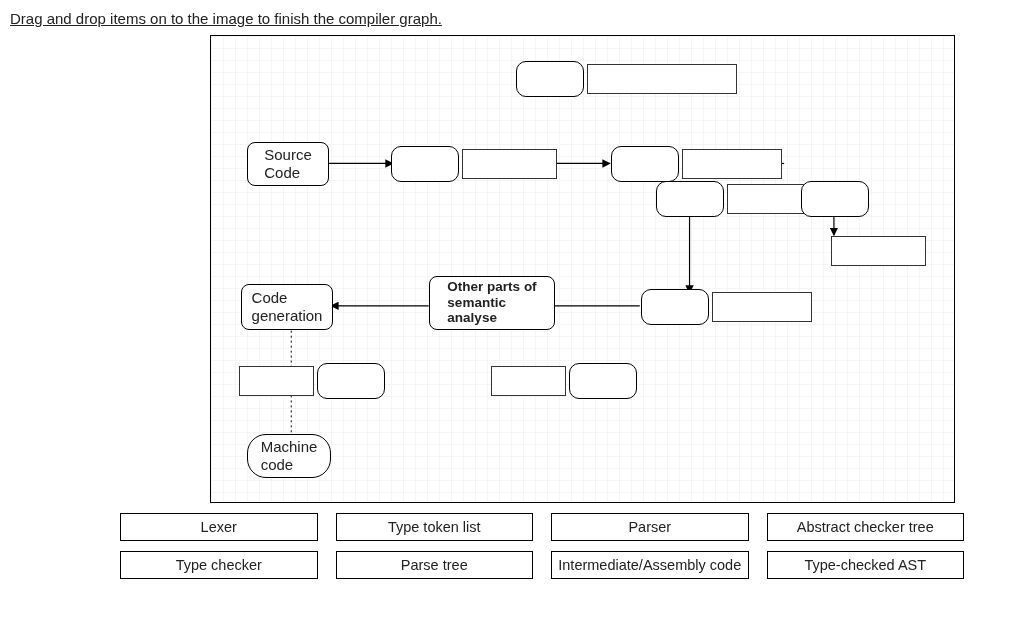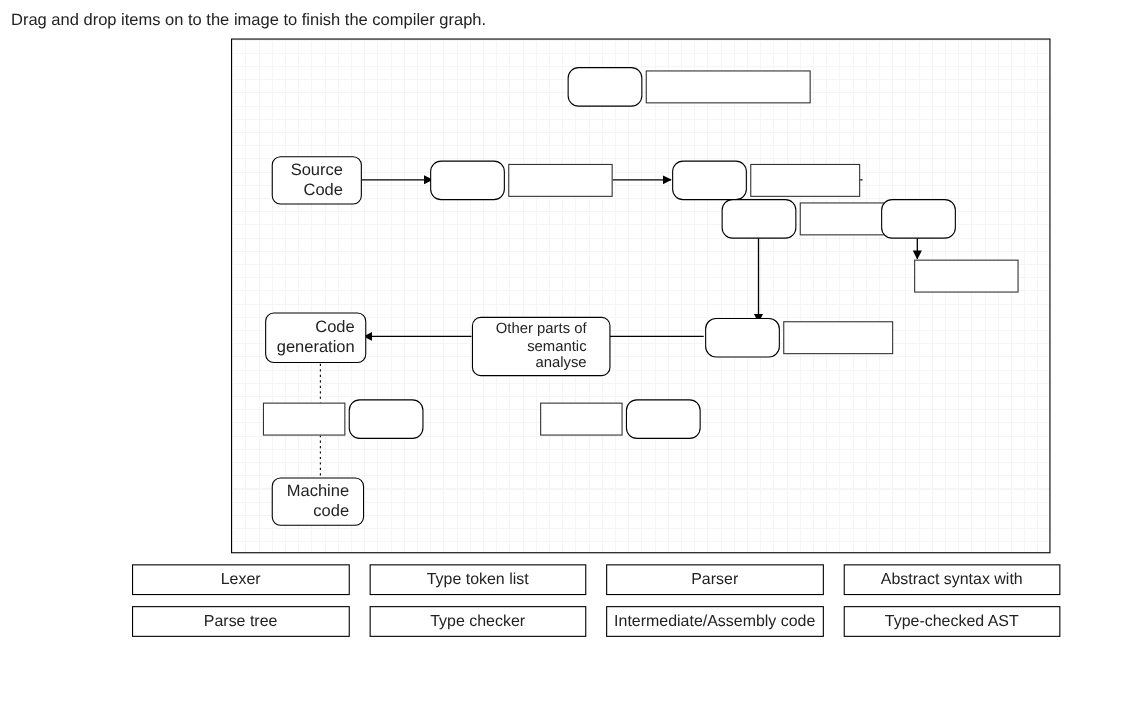--- a/index.html
+++ b/index.html
@@ -6,41 +6,41 @@
   body {
     margin: 0;
     padding: 8px 10px;
     font-family: Arial, Helvetica, sans-serif;
     font-size: 15px;
     color: #222;
     background: #fff;
     width: 1024px;
   }
   .instructions { line-height: 1.5; margin-bottom: 4px; }
-  .instructions p { margin: 0 0 2px 0; }
+  .instructions p { margin: 0 0 2px 0; text-decoration: underline; }
 
   .board-wrap {
     margin-left: 200px;
     border: 1.5px solid #000;
     width: 745px;
     height: 468px;
     position: relative;
     background:
       repeating-linear-gradient(#f5f5f5 0 1px, transparent 1px 12px),
       repeating-linear-gradient(90deg, #f5f5f5 0 1px, transparent 1px 12px);
   }
 
   
   .node {
     position: absolute;
     border: 1.5px solid #000;
     border-radius: 8px;
     background: #fff;
     font-size: 15px;
-    text-align: right;
+    text-align: left;
     display: flex;
     align-items: center;
     justify-content: center;
     line-height: 1.15;
     padding: 2px 4px;
   }
 
   
   .slot-small {
     position: absolute;
@@ -131,40 +131,40 @@
 
   <div class="slot-small" style="left:445px; top:145px;"></div>
   <div class="slot-big" style="left:516px; top:148px; width:95px;"></div>
 
   <div class="slot-small" style="left:590px; top:145px;"></div>
   <div class="slot-big" style="left:620px; top:200px; width:95px;"></div>
 
   <div class="node" style="left:30px; top:248px; width:92px; height:46px; white-space:pre-line;">Code
 generation</div>
 
-  <div class="node" style="left:218px; top:252px; width:126px; height:54px; white-space:pre-line; font-size:13.5px;">Other parts of
+  <div class="node" style="left:218px; top:240px; width:126px; height:54px; white-space:pre-line; font-size:13.5px;font-weight:bold;">Other parts of
 semantic
 analyse</div>
 
   <div class="slot-small" style="left:430px; top:253px;"></div>
   <div class="slot-big" style="left:501px; top:256px; width:100px;"></div>
 
   <div class="slot-big" style="left:28px;  top:330px; width:75px;"></div>
   <div class="slot-small" style="left:106px; top:327px;"></div>
 
   <div class="slot-big" style="left:280px; top:330px; width:75px;"></div>
   <div class="slot-small" style="left:358px; top:327px;"></div>
 
-  <div class="node" style="left:36px; top:398px; width:84px; height:44px; white-space:pre-line;">Machine
+  <div class="node" style="left:36px; top:398px; width:84px; height:44px; white-space:pre-line;border-radius:19px;">Machine
 code</div>
 </div>
 
 <div class="bank">
   <div class="drag-item">Lexer</div>
   <div class="drag-item">Type token list</div>
   <div class="drag-item">Parser</div>
-  <div class="drag-item">Abstract syntax with</div>
+  <div class="drag-item">Abstract checker tree</div>
 
+  <div class="drag-item">Type checker</div>
   <div class="drag-item">Parse tree</div>
-  <div class="drag-item">Type checker</div>
   <div class="drag-item">Intermediate/Assembly code</div>
   <div class="drag-item">Type-checked AST</div>
 </div>
 
 </body></html>

